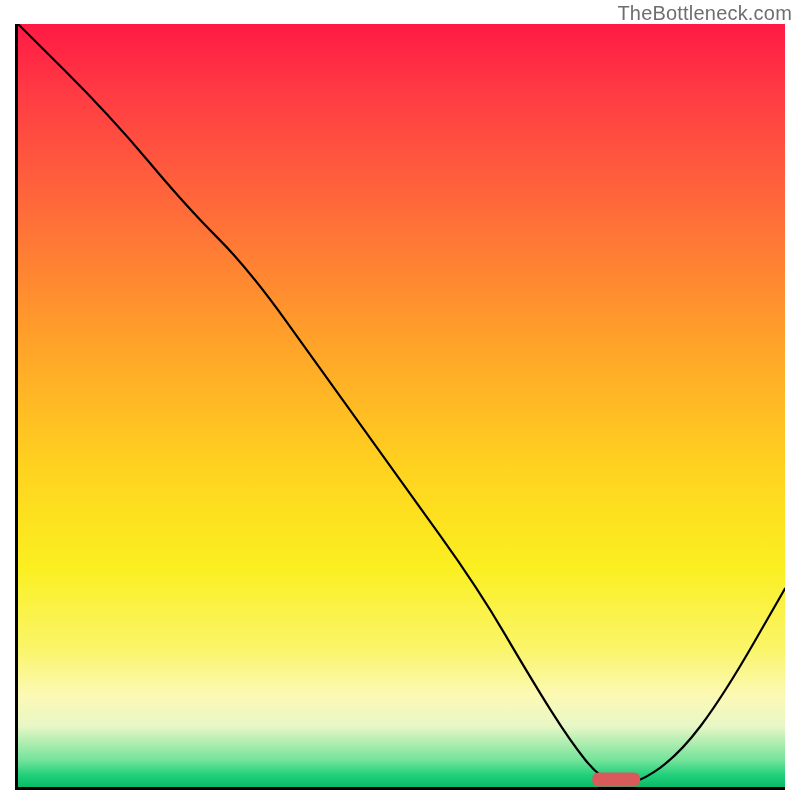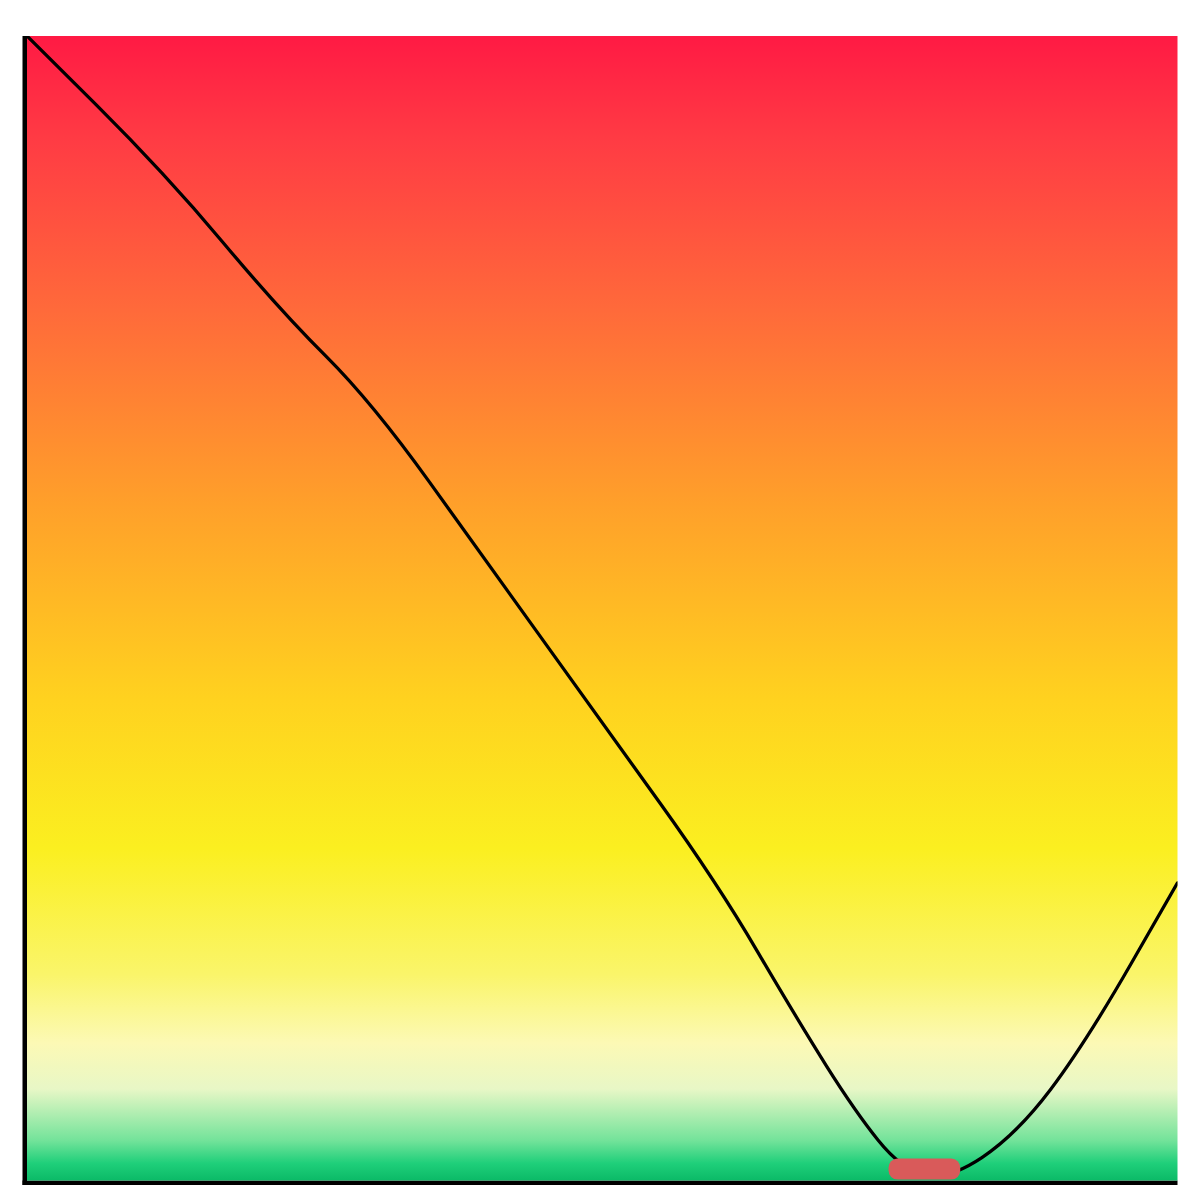--- a/index.html
+++ b/index.html
@@ -73,20 +73,21 @@
   }
   .marker {
     fill: #d95a5a;
     stroke: none;
   }
 </style>
 </head>
 <body>
 
 <div class="wrap">
+  <div class="watermark">TheBottleneck.com</div>
 
   <div class="plot-frame">
     <div class="gradient"></div>
 
     <svg class="overlay" viewBox="0 0 770 763" preserveAspectRatio="none">
       <path class="curve" d="M 0.0 0.0 Q 0.0 0.0 46.2 45.8 Q 92.4 91.6 130.9 137.3 Q 169.4 183.1 200.2 213.6 Q 231.0 244.2 269.5 297.6 Q 308.0 351.0 346.5 404.4 Q 385.0 457.8 423.5 511.2 Q 462.0 564.6 488.9 610.4 Q 515.9 656.2 535.1 686.7 Q 554.4 717.2 569.8 736.3 Q 585.2 755.4 600.6 759.2 Q 616.0 763.0 639.1 747.7 Q 662.2 732.5 685.3 702.0 Q 708.4 671.4 739.2 618.0 T 770.0 564.6"></path>
       <rect class="marker" x="576.6" y="748.4" width="48" height="14" rx="6" ry="6"></rect>
     </svg>
   </div>
 </div>

